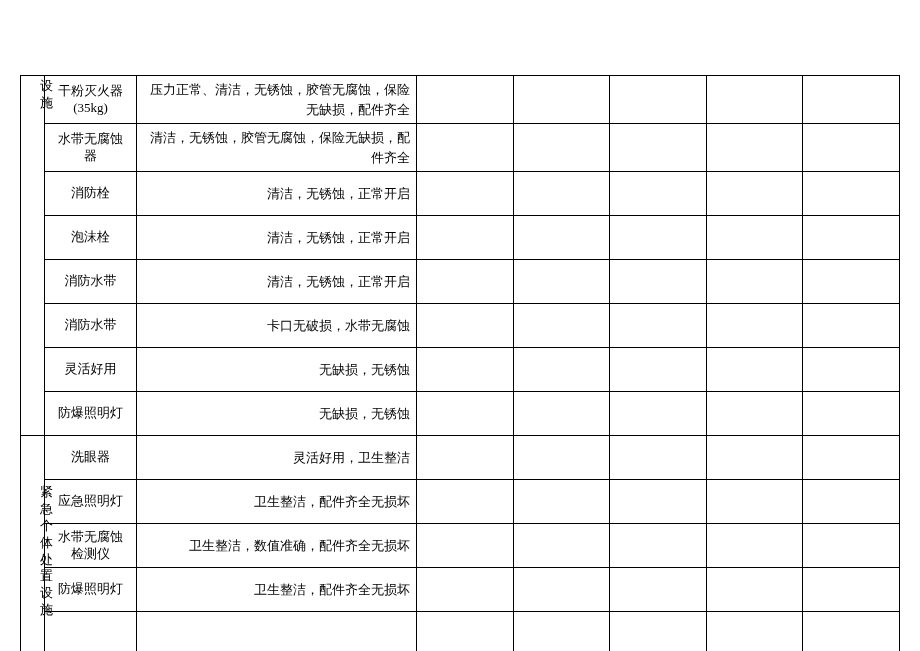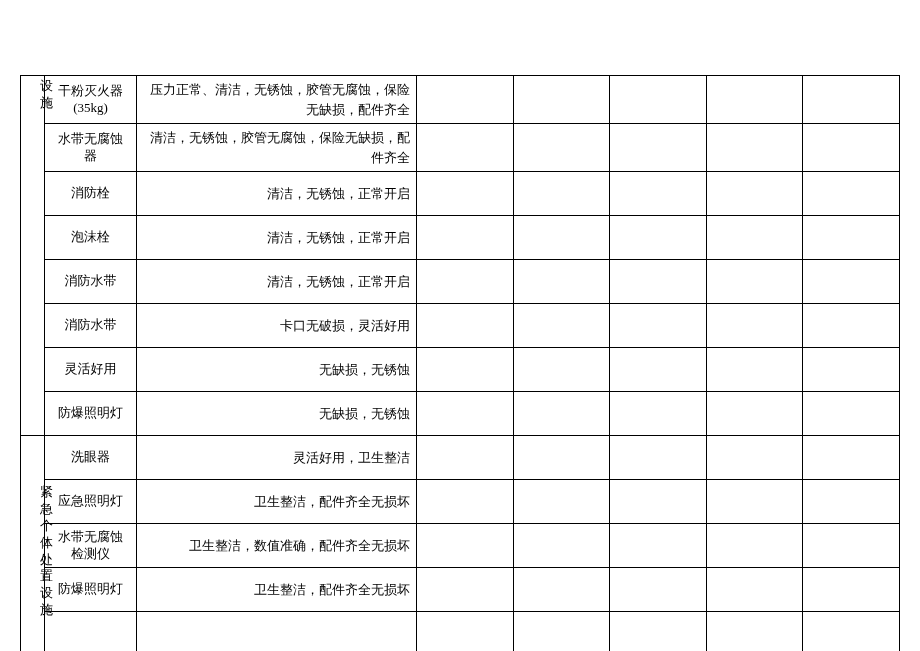--- a/index.html
+++ b/index.html
@@ -115,21 +115,21 @@
       <td class="col-item">消防水带</td>
       <td class="col-desc">清洁，无锈蚀，正常开启</td>
       <td class="col-blank"></td>
       <td class="col-blank"></td>
       <td class="col-blank"></td>
       <td class="col-blank"></td>
       <td class="col-blank"></td>
     </tr>
     <tr>
       <td class="col-item">消防水带</td>
-      <td class="col-desc">卡口无破损，灵活好用</td>
+      <td class="col-desc">卡口无破损，水带无腐蚀</td>
       <td class="col-blank"></td>
       <td class="col-blank"></td>
       <td class="col-blank"></td>
       <td class="col-blank"></td>
       <td class="col-blank"></td>
     </tr>
     <tr>
       <td class="col-item">灵活好用</td>
       <td class="col-desc">无缺损，无锈蚀</td>
       <td class="col-blank"></td>

